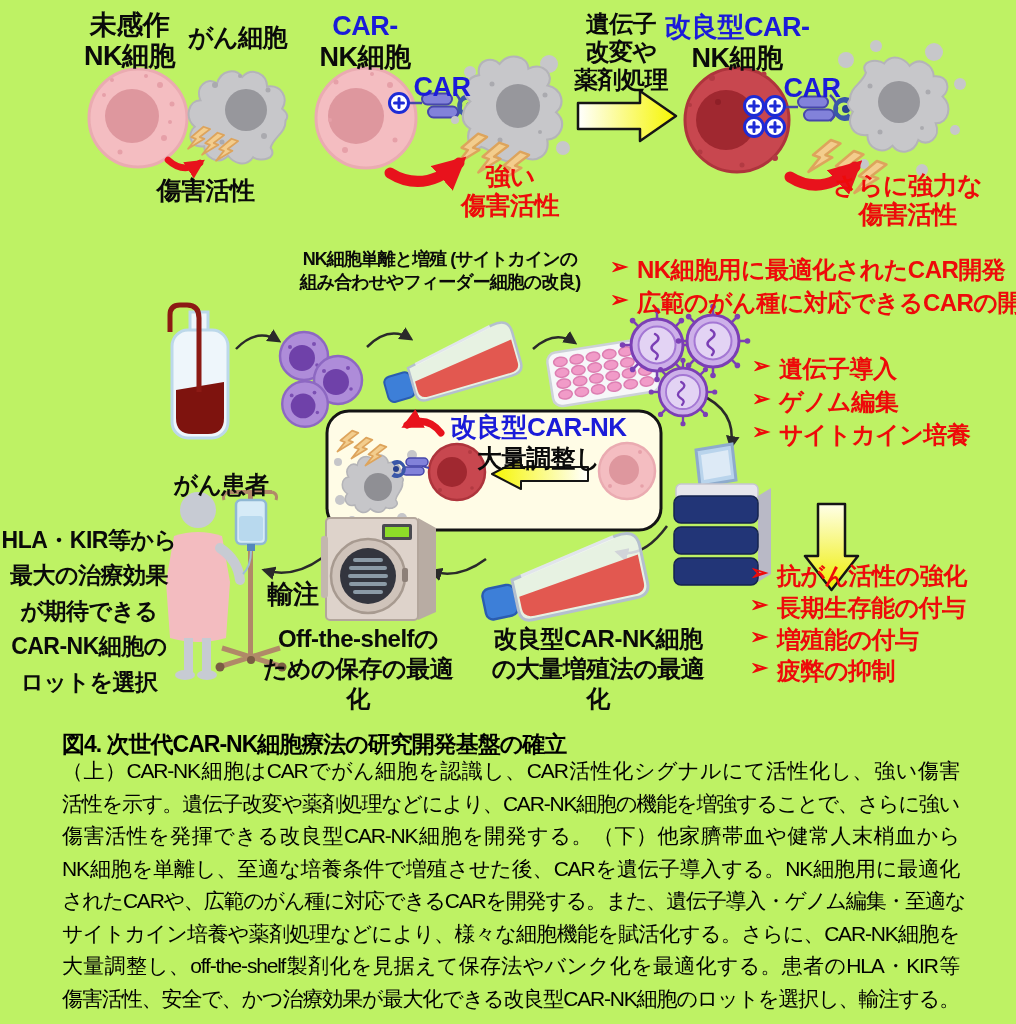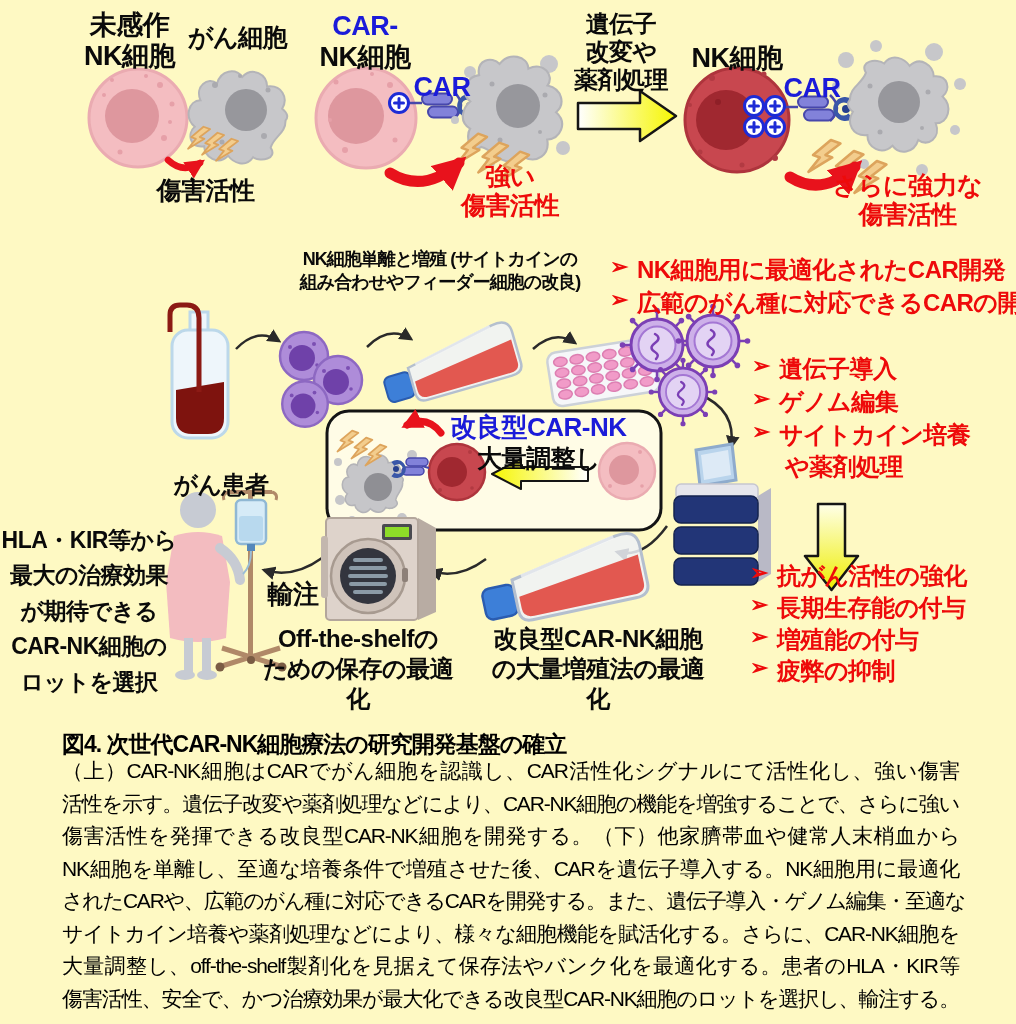--- a/index.html
+++ b/index.html
@@ -1,21 +1,21 @@
 <!DOCTYPE html>
 <html><head>
 <meta charset="utf-8">
 <style>
   :root{
     --blue:#1b1bd9;
     --red:#ee0a0a;
     --ink:#0a0a0a;
   }
   html,body{margin:0;padding:0;background:#fff;}
-  #canvas{position:relative;width:1016px;height:1024px;background:#fef9c3;overflow:hidden;
+  #canvas{position:relative;width:1016px;height:1024px;background:#bef264;overflow:hidden;
           font-family:"Liberation Sans", sans-serif;}
   #art{position:absolute;left:0;top:0;}
   .lbl{position:absolute;font-weight:bold;text-align:center;white-space:pre-line;
        line-height:1.16;color:var(--ink);letter-spacing:-0.5px;}
   .blue{color:var(--blue);}
   .red{color:var(--red);}
   .bullet-row{position:absolute;display:flex;gap:9px;font-weight:bold;color:var(--red);
        white-space:nowrap;font-size:24px;letter-spacing:-0.5px;align-items:flex-start;}
   .bullet-row .mk{font-size:22px;line-height:1.2;}
   .bullet-row.cont{padding-left:33px;}
@@ -405,20 +405,21 @@
   <div class="lbl blue" style="left:300px;top:11px;width:130px;font-size:27px;">CAR-</div>
   <div class="lbl" style="left:300px;top:42px;width:130px;font-size:27px;">NK細胞</div>
   <div class="lbl blue" style="left:410px;top:72px;width:64px;font-size:27px;">CAR</div>
   <div class="lbl red" style="left:440px;top:162px;width:140px;font-size:25px;">強い
 傷害活性</div>
 
   <div class="lbl" style="left:562px;top:10px;width:118px;font-size:24px;">遺伝子
 改変や
 薬剤処理</div>
 
+  <div class="lbl blue" style="left:652px;top:12px;width:170px;font-size:27px;">改良型CAR-</div>
   <div class="lbl" style="left:652px;top:43px;width:170px;font-size:27px;">NK細胞</div>
   <div class="lbl blue" style="left:780px;top:73px;width:64px;font-size:27px;">CAR</div>
   <div class="lbl red" style="left:815px;top:171px;width:185px;font-size:25px;">さらに強力な
 傷害活性</div>
 
   <div class="lbl" style="left:260px;top:248px;width:360px;font-size:18px;line-height:1.25;letter-spacing:-1px;">NK細胞単離と増殖 (サイトカインの
 組み合わせやフィーダー細胞の改良)</div>
 
   <div class="bullet-row" style="left:610px;top:254px;">
     <span class="mk">➢</span>
@@ -433,23 +434,20 @@
     <span class="mk">➢</span>
     <span>遺伝子導入</span>
   </div>
   <div class="bullet-row" style="left:752px;top:386px;">
     <span class="mk">➢</span>
     <span>ゲノム編集</span>
   </div>
   <div class="bullet-row" style="left:752px;top:419px;">
     <span class="mk">➢</span>
     <span>サイトカイン培養</span>
-  </div>
-  <div class="bullet-row cont" style="left:752px;top:451px;">
-    <span>や薬剤処理</span>
   </div>
 
   <div class="bullet-row" style="left:750px;top:560px;">
     <span class="mk">➢</span>
     <span>抗がん活性の強化</span>
   </div>
   <div class="bullet-row" style="left:750px;top:592px;">
     <span class="mk">➢</span>
     <span>長期生存能の付与</span>
   </div>

